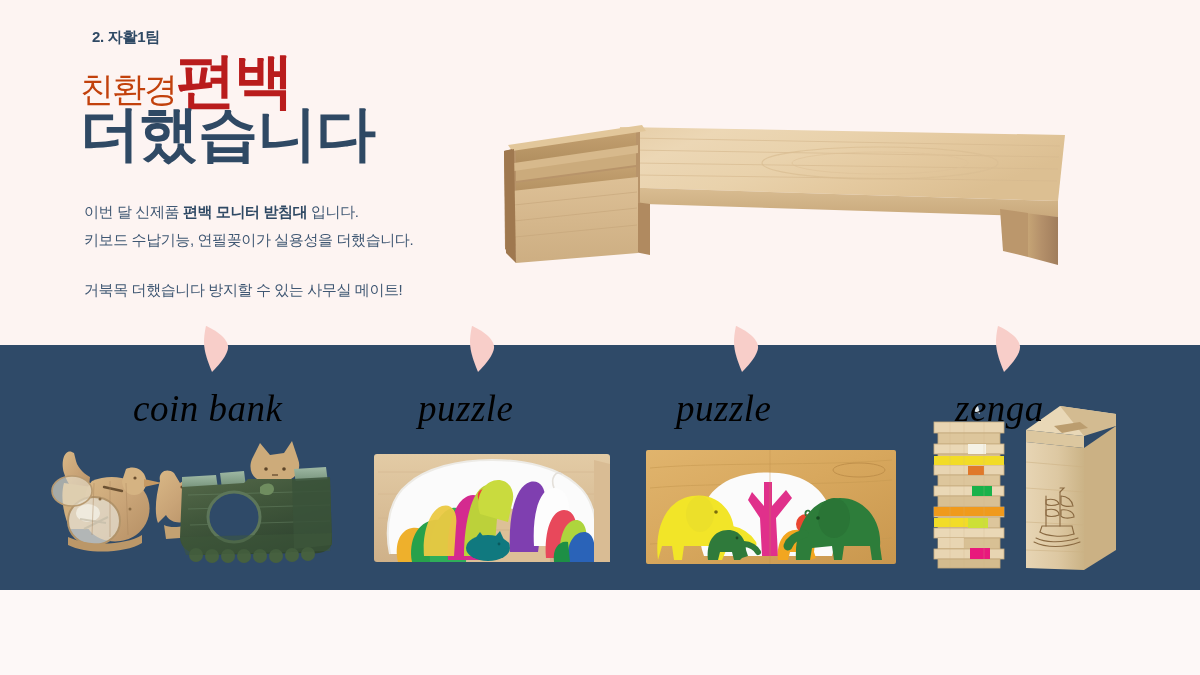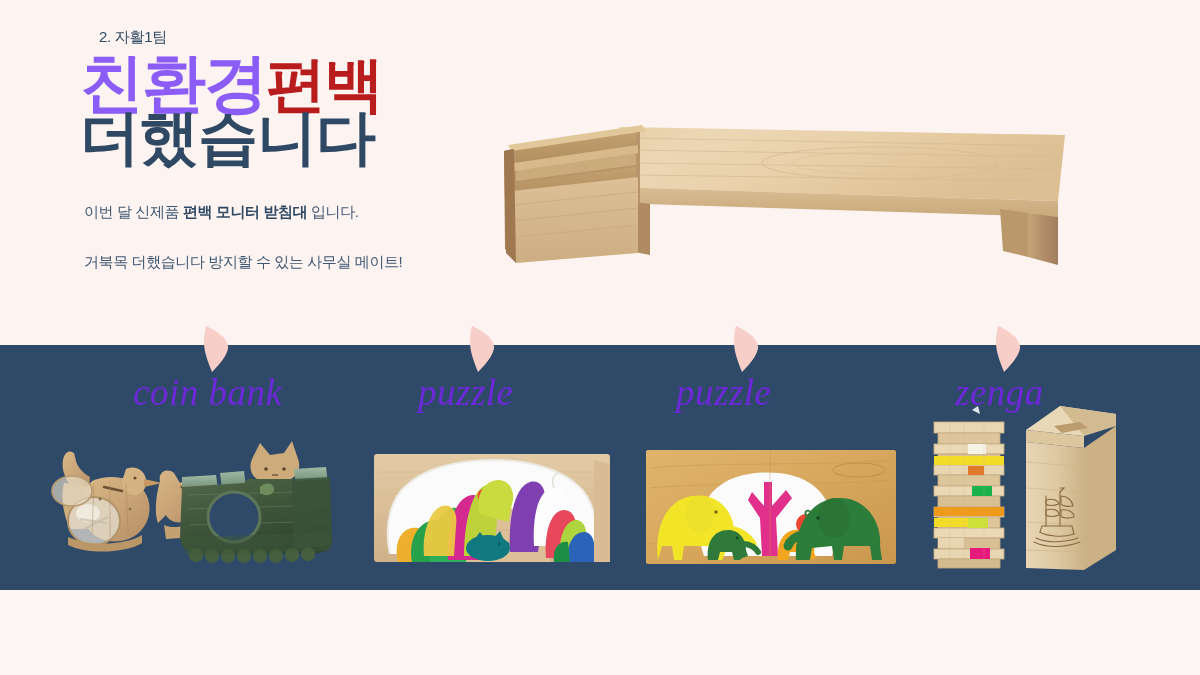--- a/index.html
+++ b/index.html
@@ -29,41 +29,41 @@
   .bottom-bg {
     position: absolute;
     left: 0; top: 590px;
     width: 1200px;
     height: 85px;
     background: #fdf8f7;
   }
 
   .eyebrow {
     position: absolute;
-    left: 99px; top: 28px;
+    left: 92px; top: 28px;
     font-size: 15px;
-    font-weight: 400;
+    font-weight: 700;
     color: #2f4964;
     letter-spacing: -0.3px;
     white-space: nowrap;
   }
 
   .headline {
     position: absolute;
     left: 80px; top: 52px;
     width: 460px;
     line-height: 0.98;
     white-space: nowrap;
   }
   .headline .line1 { display: block; }
   .headline .line2 { display: block; margin-top: -6px; }
   .hl-light {
-    font-size: 64px;
-    font-weight: 700;
-    color: #8b5cf6;
+    font-size: 34px;
+    font-weight: 400;
+    color: #c2410c;
     letter-spacing: -2px;
   }
   .hl-bold {
     font-size: 60px;
     font-weight: 800;
     color: #b91c1c;
     letter-spacing: -2px;
   }
   .hl-bold2 {
     font-size: 60px;
@@ -110,24 +110,25 @@
     z-index: 6;
   }
   .marker svg { display: block; width: 100%; height: 100%; }
 
   
   .cat-label {
     position: absolute;
     font-family: "Liberation Serif", serif;
     font-style: italic;
     font-size: 37px;
-    color: #6d28d9;
+    color: #000000;
     letter-spacing: 0.5px;
     white-space: nowrap;
     z-index: 5;
+    margin-top: 16px;
   }
 
   
   .prod {
     position: absolute;
     z-index: 4;
   }
   .prod svg { display: block; width: 100%; height: 100%; }
 </style>
 </head>
@@ -144,20 +145,21 @@
     <span class="line1">
       <span class="hl-light">친환경</span><span class="hl-bold">편백</span>
     </span>
     <span class="line2">
       <span class="hl-bold2">더했습니다</span>
     </span>
   </div>
 
   <div class="body-copy">
     <div><span>이번 달 신제품 </span><span class="bold">편백 모니터 받침대</span><span> 입니다.</span></div>
+    <div>키보드 수납기능, 연필꽂이가 실용성을 더했습니다.</div>
     <span class="spacer"></span>
     <div>거북목 더했습니다 방지할 수 있는 사무실 메이트!</div>
   </div>
 
   <div class="hero-photo">
     <svg viewBox="0 0 600 175" xmlns="http://www.w3.org/2000/svg">
       <defs>
         <linearGradient id="woodTop" x1="0" y1="0" x2="1" y2="0.4">
           <stop offset="0%" stop-color="#e6cda6"></stop>
           <stop offset="22%" stop-color="#ecd7b5"></stop>

